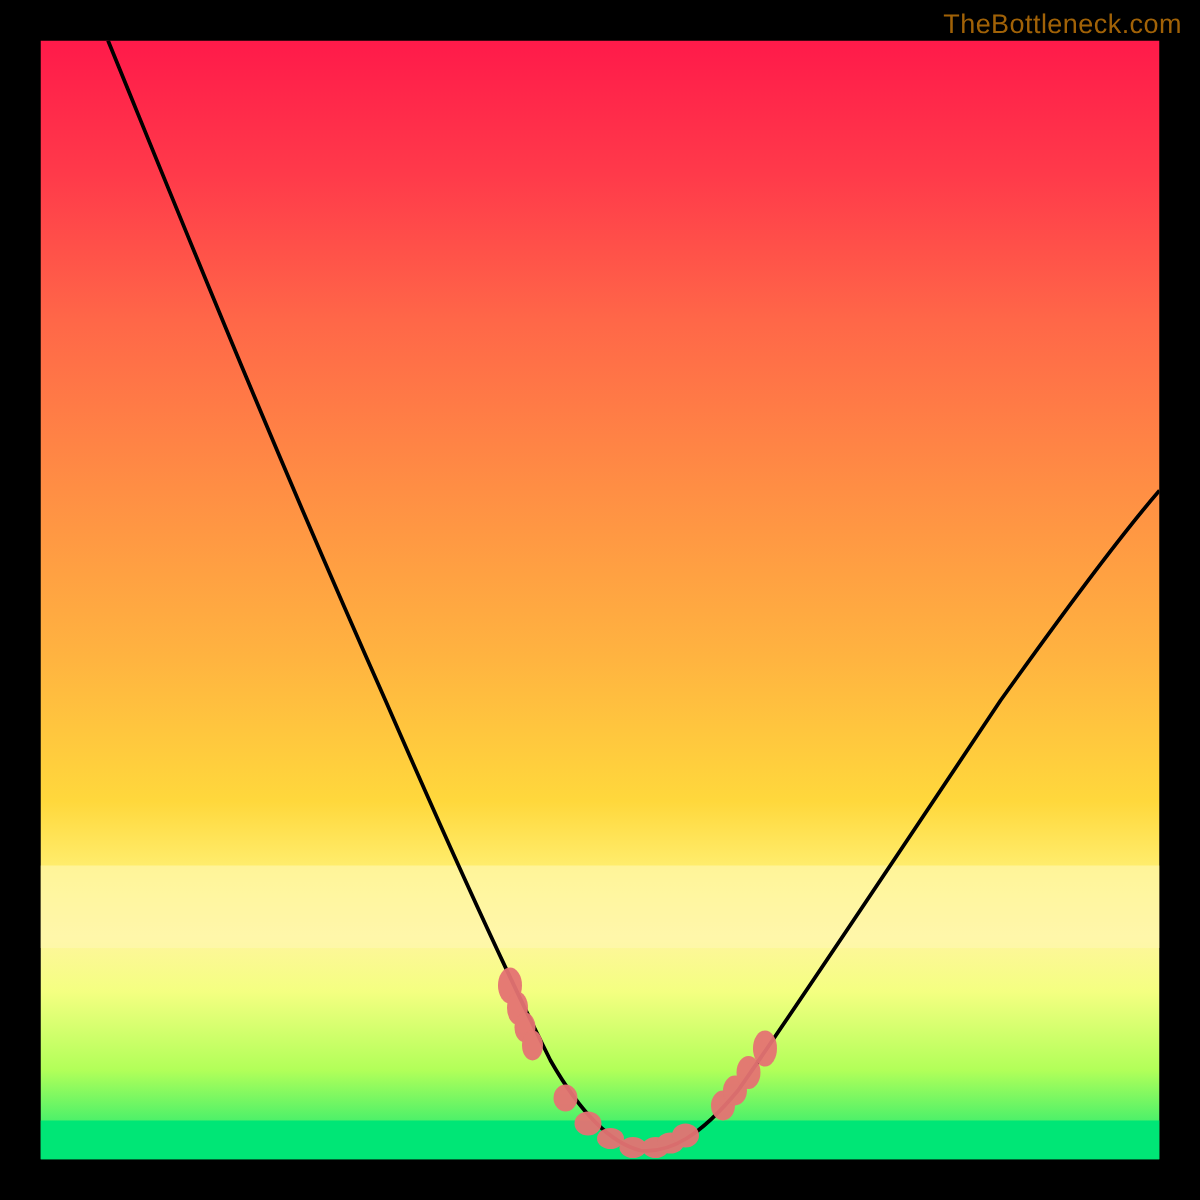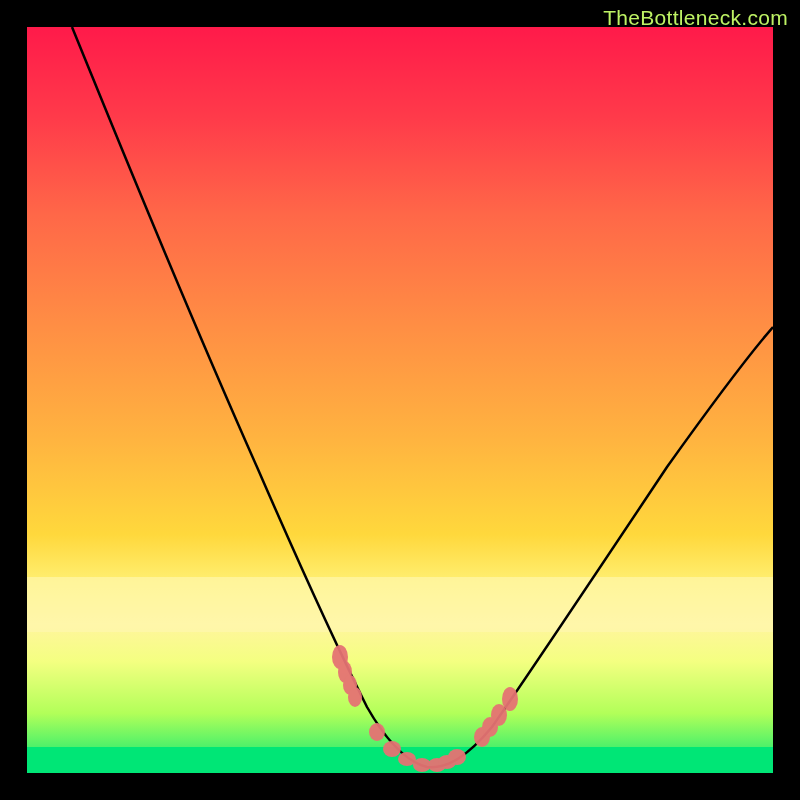--- a/index.html
+++ b/index.html
@@ -23,22 +23,22 @@
     position: absolute;
     left: 0;
     top: 0;
     width: 746px;
     height: 746px;
   }
   .watermark {
     position: absolute;
     top: 6px;
     right: 12px;
-    color: #bef264;
-    font-size: 21px;
+    color: #a16207;
+    font-size: 18px;
     font-weight: 500;
     letter-spacing: 0.3px;
   }
   svg { display: block; }
 </style>
 </head>
 <body>
 
 <div class="frame">
   <svg class="plot" viewBox="0 0 746 746">

